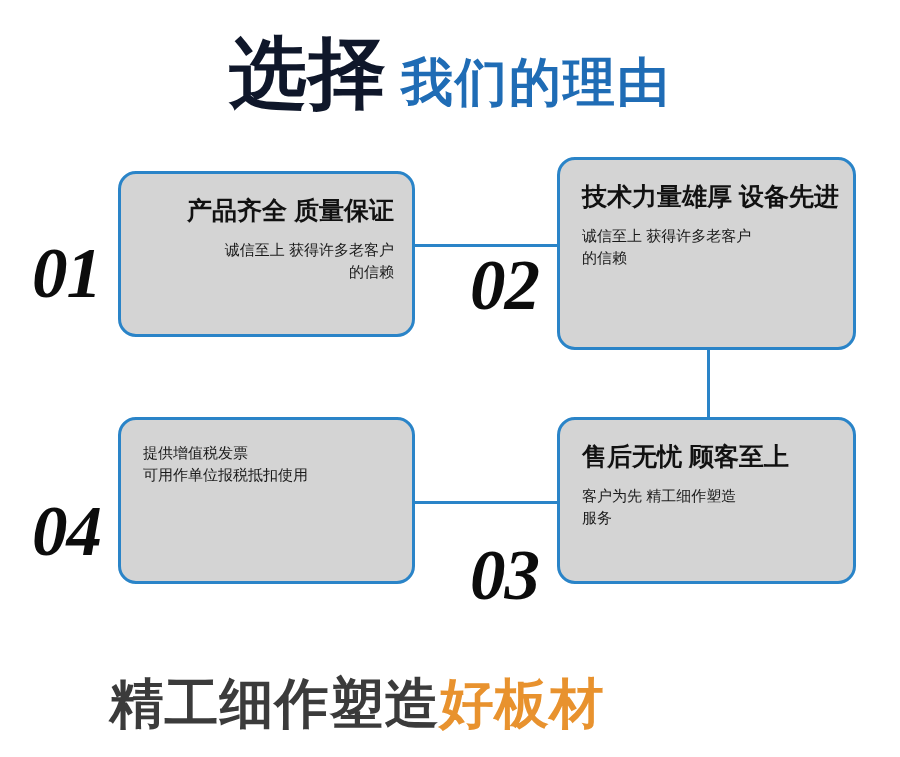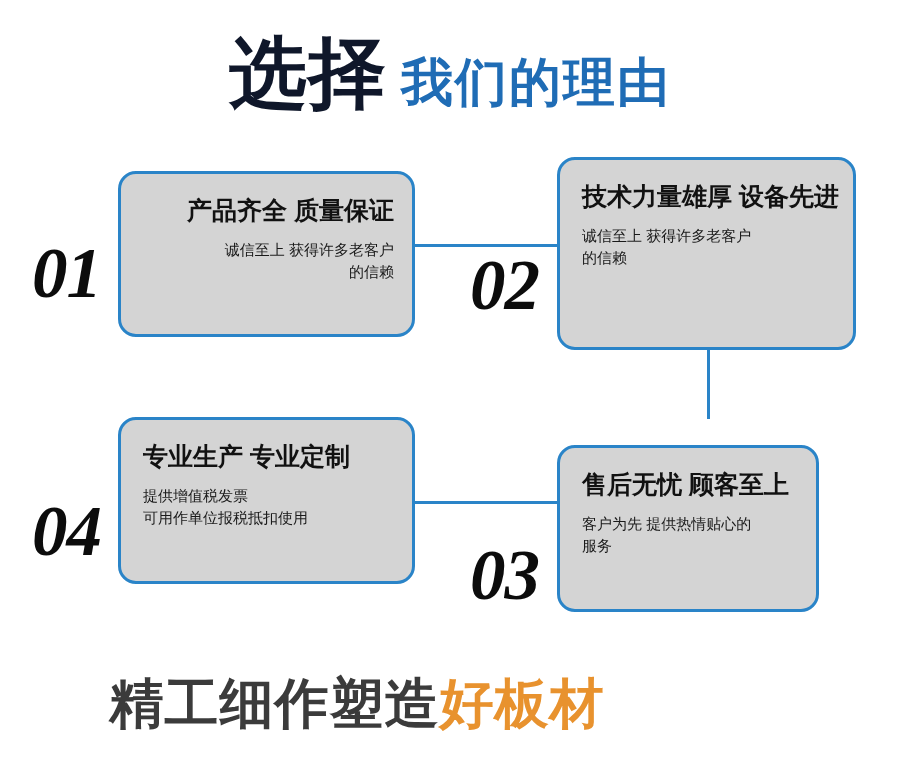--- a/index.html
+++ b/index.html
@@ -69,21 +69,21 @@
     position: absolute;
     box-sizing: border-box;
     background: #d4d4d4;
     border: 3px solid #2a84c8;
     border-radius: 18px;
     padding: 22px 18px 14px 22px;
   }
   .card-01 { left: 118px; top: 171px; width: 297px; height: 166px; text-align: right; }
   .card-02 { left: 557px; top: 157px; width: 299px; height: 193px; }
   .card-04 { left: 118px; top: 417px; width: 297px; height: 167px; }
-  .card-03 { left: 557px; top: 417px; width: 262px; height: 167px; margin-top: 28px; }
+  .card-03 { left: 557px; top: 417px; width: 299px; height: 167px; }
 
   .card-title {
     font-size: 25px;
     font-weight: bold;
     color: #111111;
     line-height: 1.15;
     white-space: nowrap;
     margin: 0 0 14px 0;
   }
   .card-body {
@@ -154,28 +154,27 @@
 <div class="numeral num-01">01</div>
 
 <div class="card card-02">
   <div class="card-title">技术力量雄厚 设备先进</div>
   <div class="card-body">诚信至上 获得许多老客户
 的信赖</div>
 </div>
 <div class="numeral num-02">02</div>
 
 <div class="card card-04">
-  <div class="card-title">专业生产 专业定制</div>
   <div class="card-body">提供增值税发票
 可用作单位报税抵扣使用</div>
 </div>
 <div class="numeral num-04">04</div>
 
 <div class="card card-03">
   <div class="card-title">售后无忧 顾客至上</div>
-  <div class="card-body">客户为先 提供热情贴心的
+  <div class="card-body">客户为先 精工细作塑造
 服务</div>
 </div>
 <div class="numeral num-03">03</div>
 
 <div class="footer">
   <span class="footer-dark">精工细作塑造</span><span class="footer-accent">好板材</span>
 </div>
 
 </body></html>

